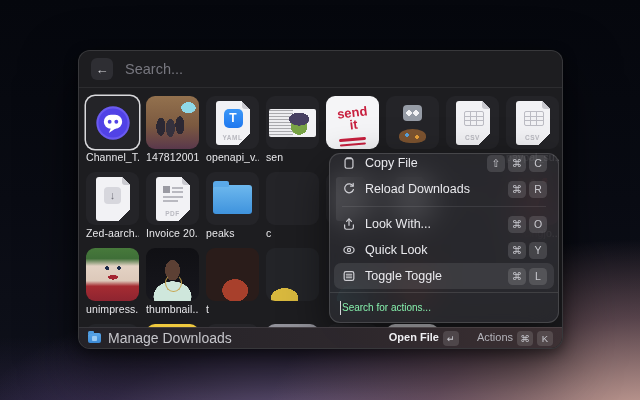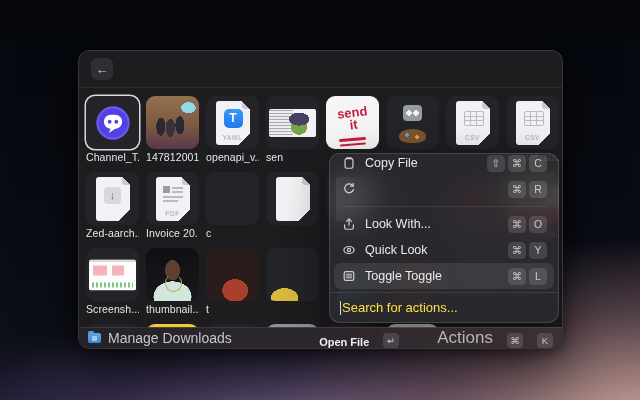--- a/index.html
+++ b/index.html
@@ -155,49 +155,50 @@
   .mi.hl{background:rgba(255,255,255,.09)}
   .mi .ic{width:15px;height:15px;flex:0 0 auto;display:grid;place-items:center}
   .mi .ic svg{stroke:#cfcfd4;fill:none;stroke-width:1.4;stroke-linecap:round;stroke-linejoin:round}
   .keys{margin-left:auto;display:flex;gap:3px}
   .key{min-width:12px;height:17px;padding:0 3px;border-radius:4.5px;background:rgba(255,255,255,.13);
     color:#c9c9cf;font-size:10.5px;display:grid;place-items:center}
   .mdivider{height:1px;background:rgba(255,255,255,.09);margin:4px 8px}
   .msearch{border-top:1px solid rgba(255,255,255,.11);height:29px;display:flex;align-items:center;
     padding:0 10px;gap:1px}
   .caret{width:1px;height:14px;background:#d6d6da}
-  .msearch .ph{color:#fde047;font-size:13px}
+  .msearch .ph{color:#86efac;font-size:10px}
   
   .footer{position:absolute;left:0;right:0;bottom:0;height:21px;
     border-top:1px solid rgba(255,255,255,.09);
     background:linear-gradient(90deg, rgba(37,35,41,.92) 0%, rgba(47,41,46,.92) 55%, rgba(64,51,54,.92) 100%);
     display:flex;align-items:center;padding:0 9px;gap:7px;box-sizing:border-box}
   .fticon{width:13px;height:10px;border-radius:2px;position:relative;flex:0 0 auto;
     background:linear-gradient(180deg,#5aa6e8,#3c8ad6)}
   .fticon:before{content:"";position:absolute;left:0;top:-2px;width:6px;height:3px;
     border-radius:1.5px 1px 0 0;background:#4d9ade}
   .fticon:after{content:"";position:absolute;left:4px;top:2.5px;width:5px;height:5px;border-radius:1px;
     background:#9ccbf2}
   .ftlabel{color:#c6c6cb;font-size:14px}
-  .fright{margin-left:auto;display:flex;align-items:flex-end;gap:14px}
+  .fright{margin-left:auto;display:flex;align-items:flex-start;gap:4px}
   .primary{color:#efeff2;font-size:11px;font-weight:bold}
   .fkey{min-width:10px;height:15px;padding:0 3px;border-radius:4px;background:rgba(255,255,255,.13);
     color:#c9c9cf;font-size:9.5px;display:grid;place-items:center}
   .fsep{width:10px}
-  .actions-lbl{color:#b4b4bb;font-size:17px}
+  .actions-lbl{color:#b4b4bb;font-size:11px}
 </style>
 </head>
 <body>
 
 <div class="window">
 
   <div class="searchbar">
     <div class="backbtn">
       <span>←</span>
     </div>
+    <input class="searchinput" placeholder="Search..." style="">
   </div>
 
   <div class="grid">
 
     <div class="cell">
       <div class="tile selected k-channel">
         <svg width="40" height="40" viewBox="0 0 48 48">
           <circle cx="24" cy="24" r="20" fill="#6a5af0"></circle>
           <circle cx="24" cy="24" r="17.5" fill="#5142e6"></circle>
           <rect x="13" y="14" width="22" height="17" rx="8.5" fill="#ffffff"></rect>
@@ -277,20 +278,26 @@
     <div class="cell">
       <div class="tile">
         <div class="page">
           <div class="pdflines"></div>
           <div class="badge">PDF</div>
         </div>
       </div>
       <div class="flabel">Invoice 20...</div>
     </div>
 
+    <div class="cell">
+      <div class="tile">
+        <div class="folder"></div>
+      </div>
+      <div class="flabel">peaks</div>
+    </div>
 
     <div class="cell">
       <div class="tile k-dark"></div>
       <div class="flabel">c</div>
     </div>
 
     <div class="cell">
       <div class="tile">
         <div class="page"></div>
       </div>
@@ -312,26 +319,20 @@
     <div class="cell">
       <div class="tile k-dancer"></div>
       <div class="flabel">dancingjo...</div>
     </div>
 
     <div class="cell">
       <div class="tile k-joker"></div>
       <div class="flabel">unimpress...</div>
     </div>
 
-    <div class="cell">
-      <div class="tile k-screenshot">
-          <div class="inner"></div>
-        </div>
-      <div class="flabel">Screensh...</div>
-    </div>
 
     <div class="cell">
       <div class="tile k-thumb"></div>
       <div class="flabel">thumbnail...</div>
     </div>
 
     <div class="cell">
       <div class="tile k-redwarm"></div>
       <div class="flabel">t</div>
     </div>
@@ -395,20 +396,21 @@
         </span>
       </div>
 
       <div class="mi">
         <span class="ic">
           <svg width="14" height="14" viewBox="0 0 16 16">
             <path d="M12.6 4.6 A5.1 5.1 0 1 0 13.1 8.6"></path>
             <polyline points="12.8,1.6 12.8,4.7 9.7,4.7"></polyline>
           </svg>
         </span>
+        <span>Reload Downloads</span>
         <span class="keys">
           <span class="key">⌘</span>
           <span class="key">R</span>
         </span>
       </div>
 
       <div class="mdivider"></div>
 
       <div class="mi">
         <span class="ic">

